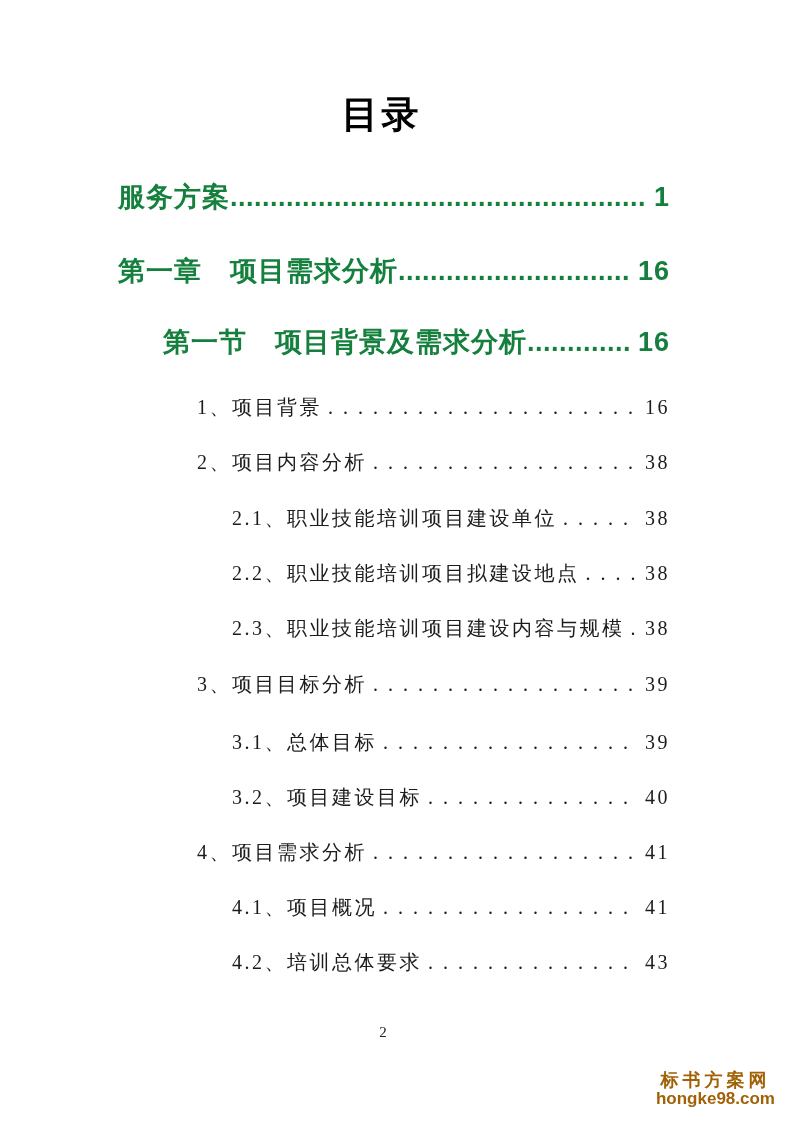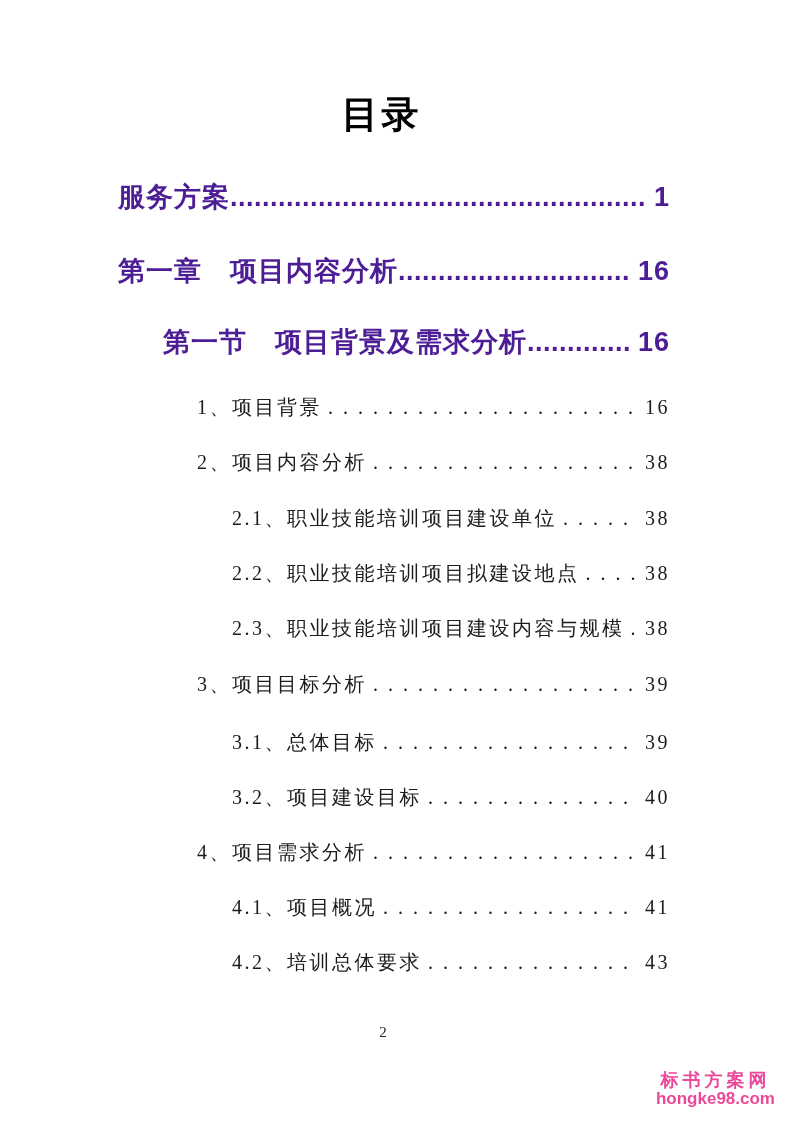--- a/index.html
+++ b/index.html
@@ -53,21 +53,21 @@
   .row .pagenum {
     flex: 0 0 auto;
     margin-left: 7px;
   }
   
   .row.bold {
     font-family: "Liberation Sans", "DejaVu Sans", sans-serif;
     font-weight: 700;
     font-size: 27px;
     letter-spacing: 1px;
-    color: #4c1d95;
+    color: #15803d;
   }
   .row.bold .leader::after {
     content: "...................................................................................................................";
     letter-spacing: 0.5px;
   }
   
   .row.serif {
     font-family: "Liberation Serif", "DejaVu Serif", serif;
     font-weight: 400;
     font-size: 20px;
@@ -93,21 +93,21 @@
     text-align: center;
     font-family: "Liberation Serif", "DejaVu Serif", serif;
     font-size: 15px;
     color: #222222;
   }
   .watermark {
     position: absolute;
     right: 18px;
     bottom: 14px;
     text-align: center;
-    color: #ec4899;
+    color: #a16207;
     line-height: 1.05;
   }
   .watermark .wm-name {
     font-family: "Liberation Sans", "DejaVu Sans", sans-serif;
     font-weight: 700;
     font-size: 18px;
     letter-spacing: 4px;
     display: block;
   }
   .watermark .wm-url {
@@ -127,21 +127,21 @@
 
   <div class="toc">
 
     <div class="row bold lv0" style="top:179px">
       <span class="label">服务方案</span>
       <span class="leader"></span>
       <span class="pagenum">1</span>
     </div>
 
     <div class="row bold lv0" style="top:253px">
-      <span class="label">第一章　项目内容分析</span>
+      <span class="label">第一章　项目需求分析</span>
       <span class="leader"></span>
       <span class="pagenum">16</span>
     </div>
 
     <div class="row bold lv1" style="top:324px">
       <span class="label">第一节　项目背景及需求分析</span>
       <span class="leader"></span>
       <span class="pagenum">16</span>
     </div>
 

